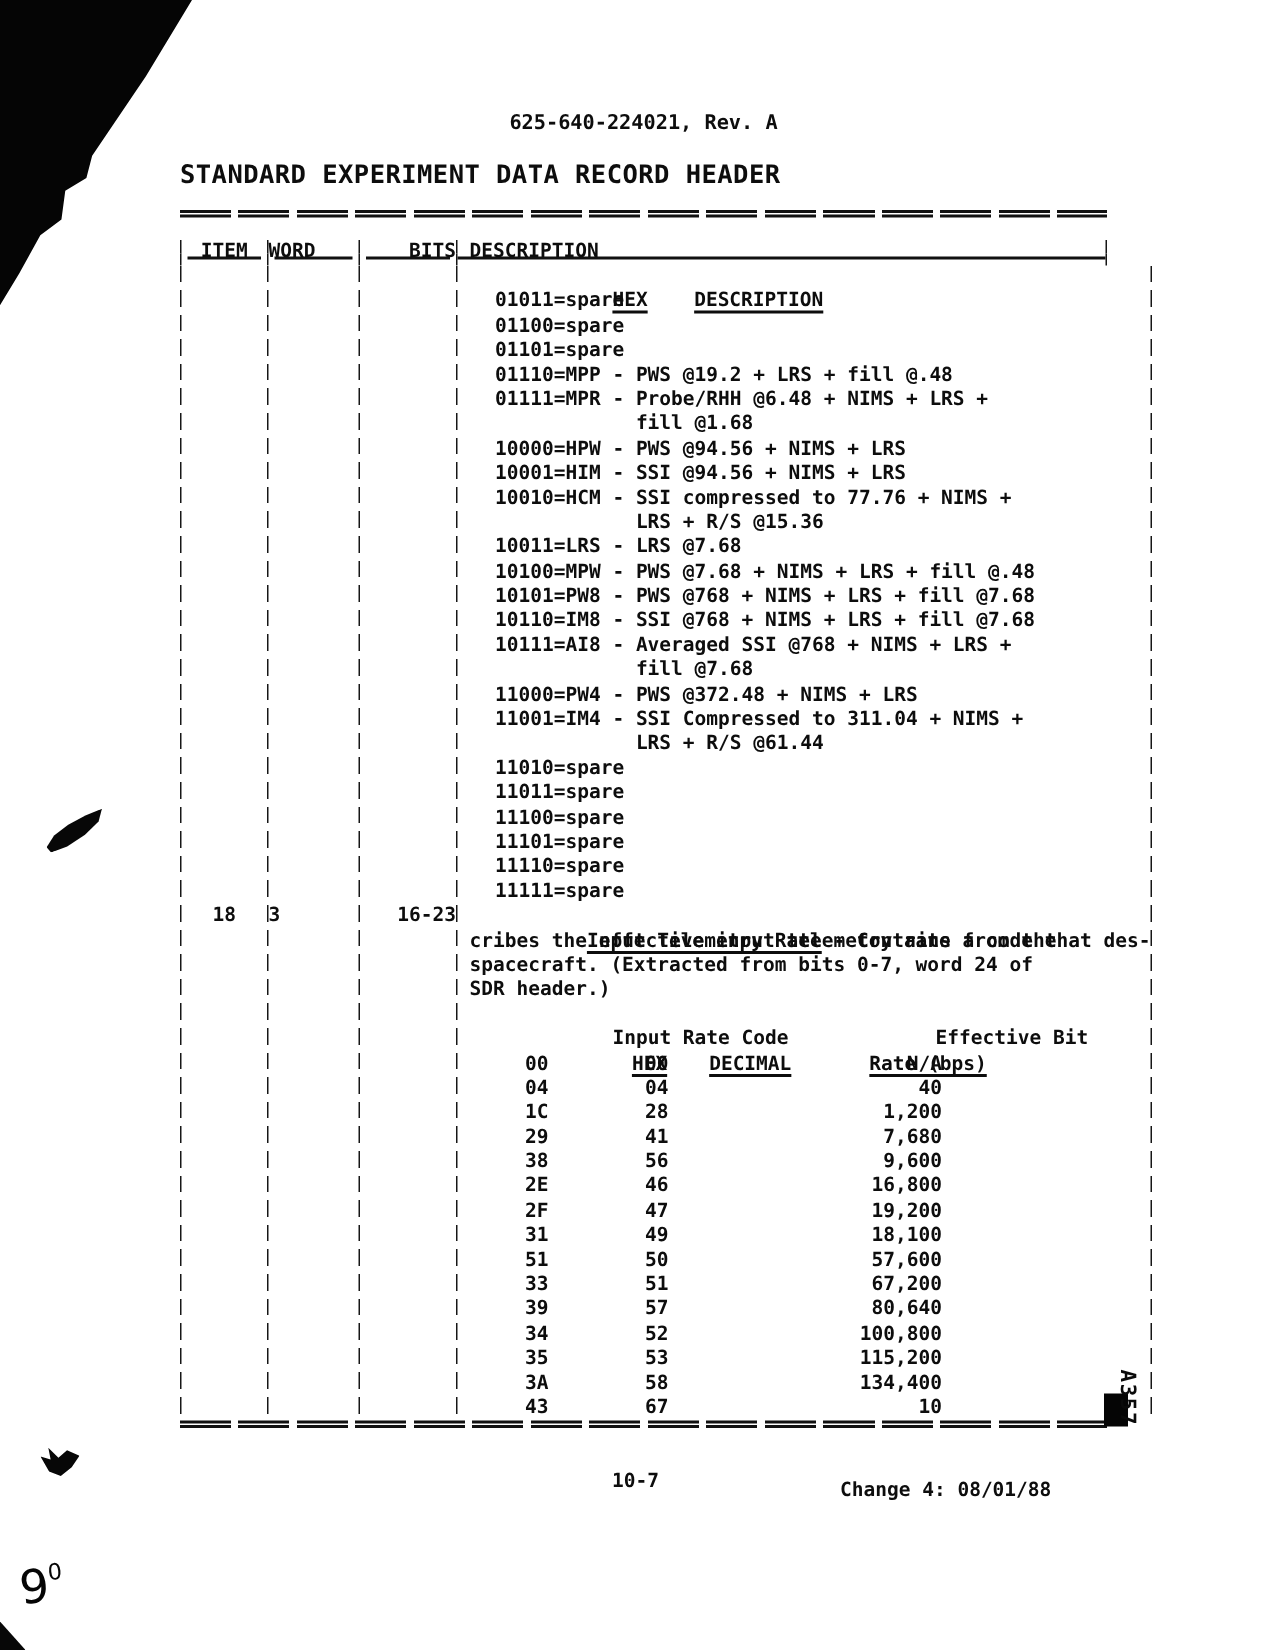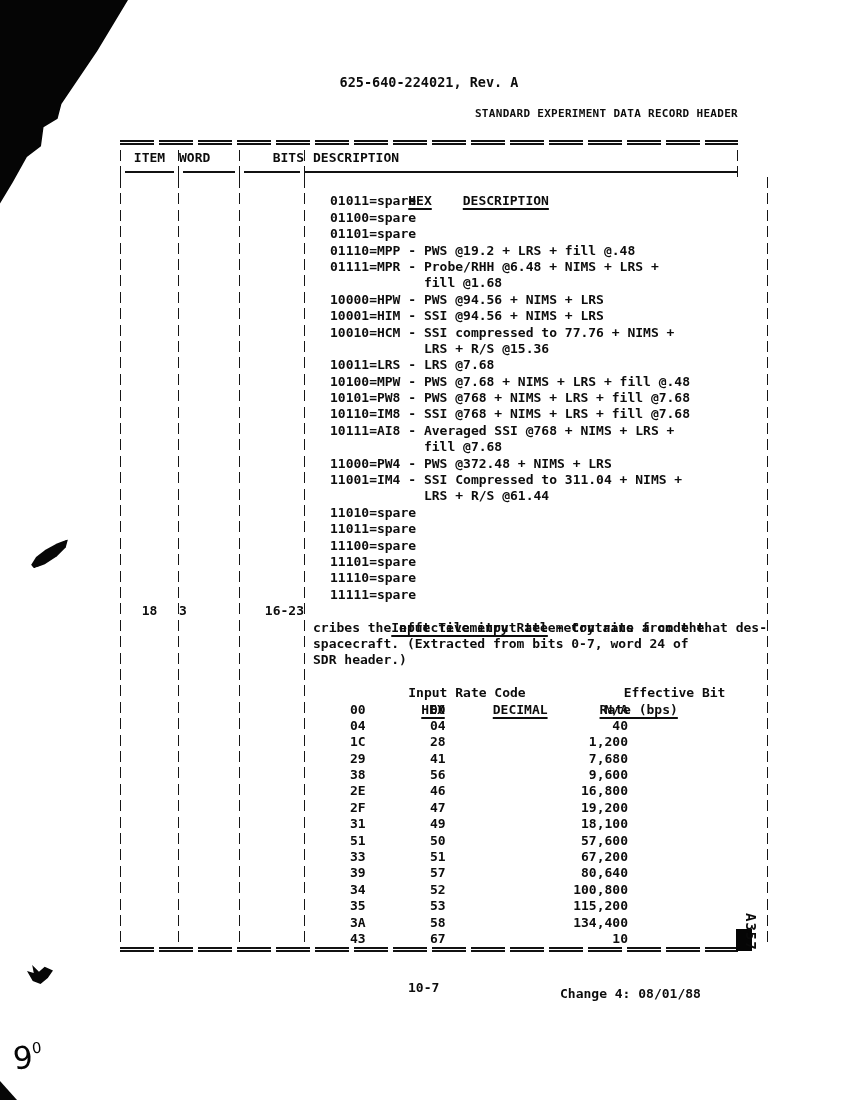--- a/index.html
+++ b/index.html
@@ -17,44 +17,44 @@
     clip-path:polygon(0 0,100% 100%,0 100%);}
   .handwritten{position:absolute;left:13px;top:1040px;transform:rotate(-6deg);
     font-family:"DejaVu Sans",sans-serif;font-weight:400;color:#050505;}
   .handwritten .big{font-size:31px;line-height:31px;}
   .handwritten .sup{font-size:15px;vertical-align:14px;}
   .stamp-block{position:absolute;left:736px;top:929px;width:16px;height:22px;background:#050505;}
   .stamp-text{position:absolute;left:743px;top:913px;writing-mode:vertical-rl;
     font-size:14px;letter-spacing:1px;color:#0a0a0a;}
   
   .doc-number{position:absolute;left:120px;top:46px;width:618px;text-align:center;font-size:13.5px;margin-top:28px;}
-  .table-title{position:absolute;left:120px;top:107px;width:618px;text-align:right;font-size:11px;letter-spacing:.3px;}
+  .table-title{position:absolute;left:120px;top:107px;width:618px;text-align:left;font-size:17px;letter-spacing:.3px;}
   
   .doc-table{position:absolute;left:120px;top:140px;width:618px;font-size:13px;line-height:16.4px;}
   .rl{height:2px;margin-bottom:1px;background:repeating-linear-gradient(90deg,#111 0 34px,rgba(17,17,17,0) 34px 39px);}
   .rule{padding:0;}
   .vline{width:1px;background:repeating-linear-gradient(#161616 0 11px,rgba(0,0,0,0) 11px 16.4px);flex:none;}
-  .thead{display:flex;height:23px;padding-top:4px;box-sizing:border-box;}
+  .thead{display:flex;height:23px;padding-top:14px;box-sizing:border-box;}
   .hsep{display:flex;height:8px;}
   .tbody{display:flex;}
   .c1{width:57px;flex:none;text-align:center;}
   .c2{width:60px;flex:none;}
   .c3{width:64px;flex:none;text-align:right;}
   .c4{flex:1;padding-left:8px;box-sizing:border-box;}
   .hd{height:2px;background:#111;margin:2px 4px 0 4px;}
   .hd.full{margin:2px 0 0 0;}
   .dline{white-space:pre;height:16.4px;}
   .hexpad{padding-left:17px;}
   .u{text-decoration:underline;text-underline-offset:2.5px;text-decoration-thickness:1.5px;}
   .dgap{margin-left:31px;}
   .valcell{padding-top:426px;box-sizing:border-box;}
   .grp{padding-left:17px;}
   .grp-right{margin-left:98px;}
   .ch1{margin-left:30px;}
-  .ch2{margin-left:48px;text-align:right;}
+  .ch2{margin-left:28px;text-align:right;}
   .ch3{margin-left:52px;}
   .rrow{padding-left:37px;display:flex;}
   .rh{width:80px;flex:none;}
   .rd{width:100px;flex:none;}
   .rr{width:98px;flex:none;text-align:right;}
   
   .pageno{position:absolute;left:408px;top:980px;font-size:13px;}
   .change{position:absolute;left:560px;top:986px;font-size:13px;}
 </style>
 </head>

